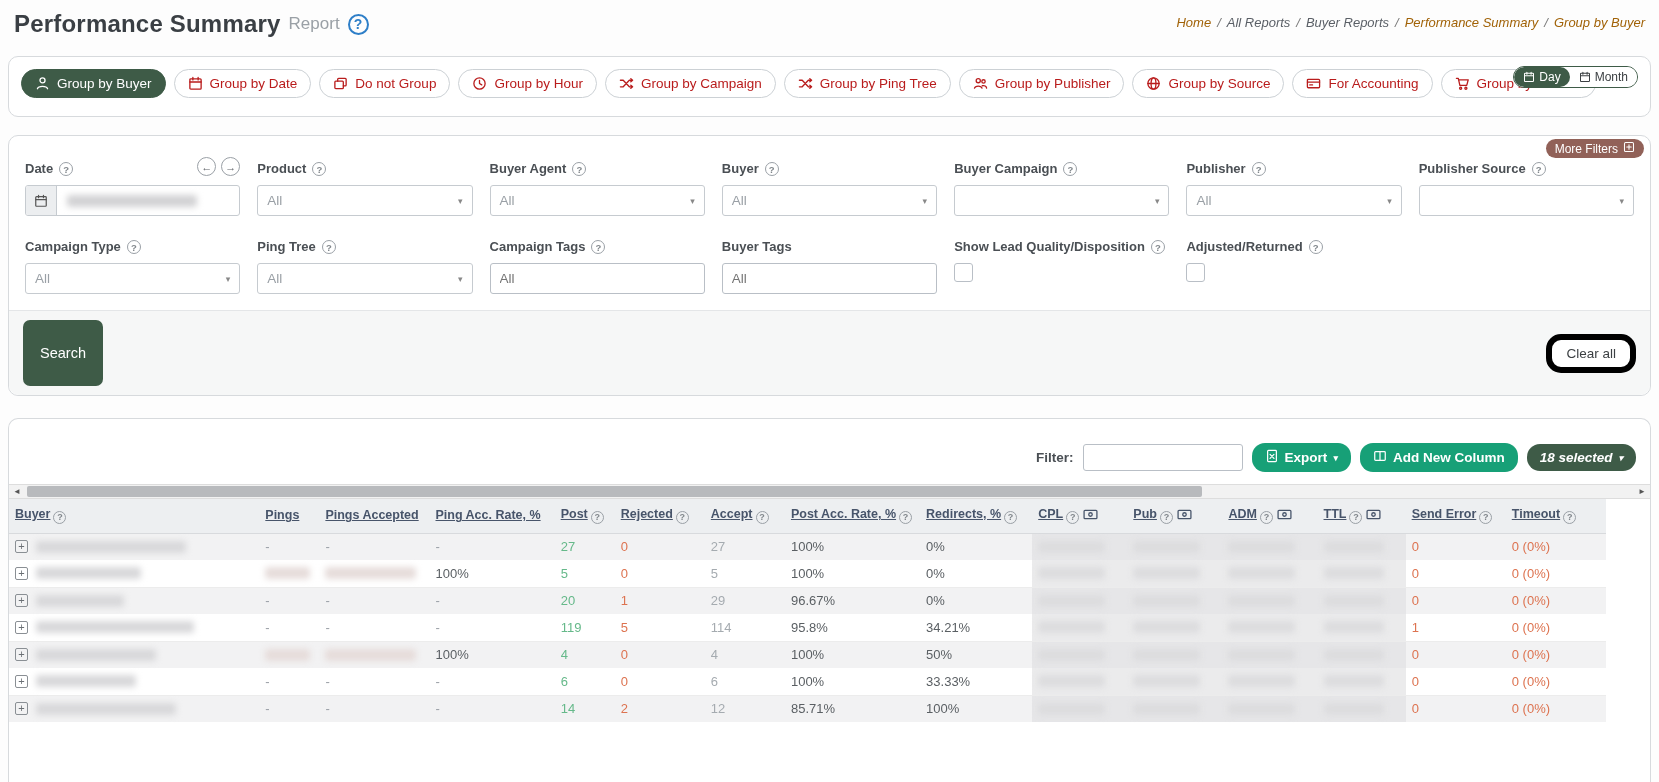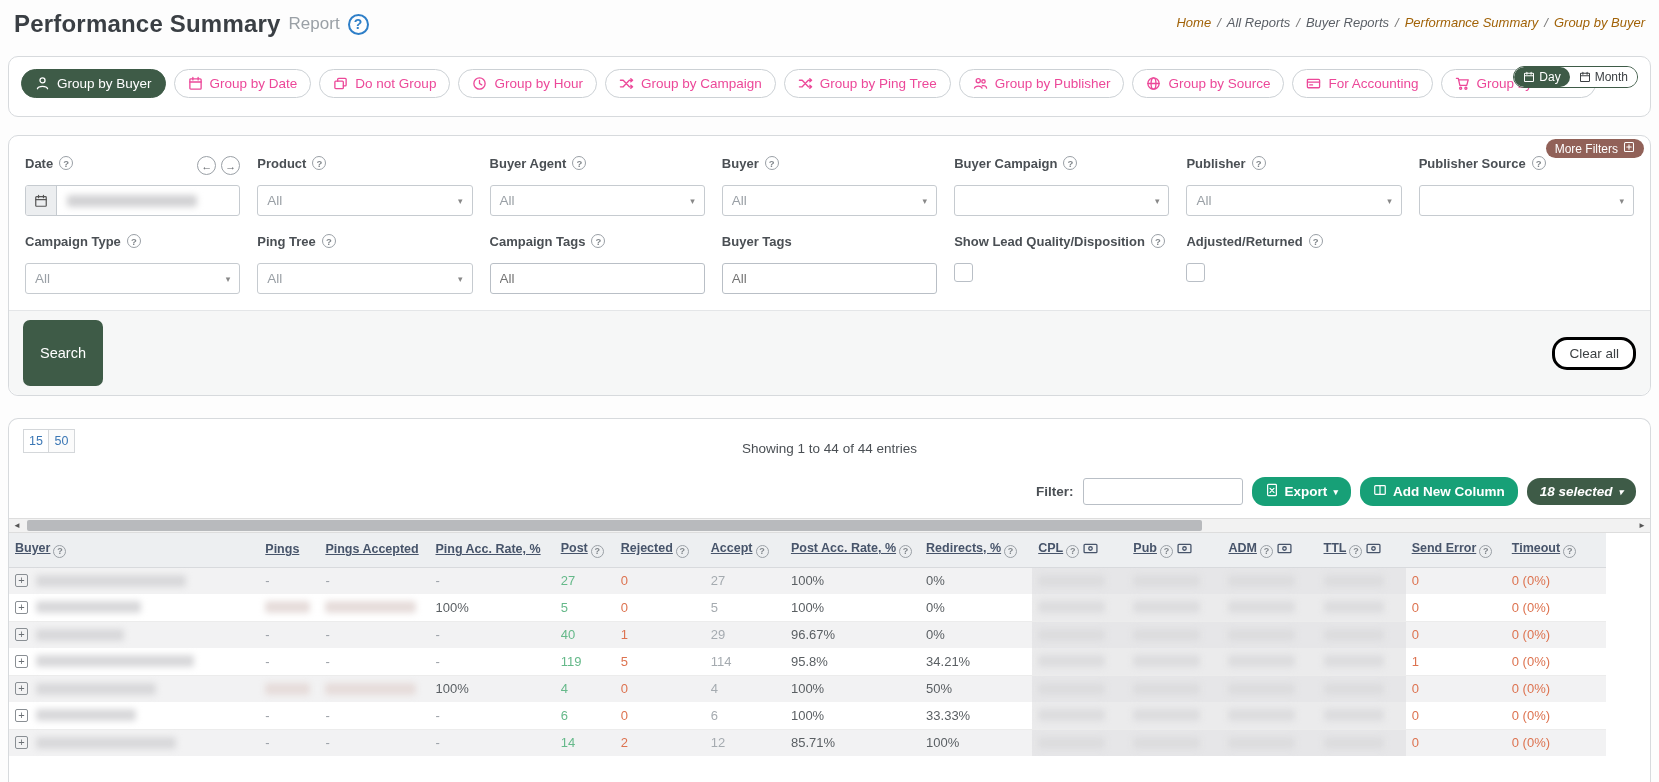--- a/index.html
+++ b/index.html
@@ -20,56 +20,56 @@
   .breadcrumb { font-size:13px; font-style:italic; color:#5a5f66; padding-top:5px; white-space:nowrap; }
   .breadcrumb a { color:#a16207; text-decoration:none; }
   .crumb-sep { color:#777; margin:0 6px; }
 
   
   .card { background:#fff; border:1px solid #d7dadd; border-radius:10px; position:relative; }
   .card-groups { padding:12px 12px 10px 12px; margin-bottom:18px; }
   .btnrow { display:flex; flex-wrap:wrap; gap:8px; margin-bottom:8px; }
   .btnrow:last-of-type { margin-bottom:0; }
   .gbtn { display:inline-flex; align-items:center; gap:7px; height:29px; padding:0 13px;
-    border:1px solid #ccd1d5; border-radius:15px; background:#fff; font-size:13.5px; color:#ec4899; cursor:pointer; }
+    border:1px solid #ccd1d5; border-radius:15px; background:#fff; font-size:13.5px; color:#b91c1c; cursor:pointer; }
   .gbtn svg { width:15px; height:15px; }
   .gbtn.active { background:var(--dark-green); border-color:var(--dark-green); color:#fff; }
   .period { position:absolute; top:9px; right:12px; display:flex; border:1px solid var(--dark-green);
     border-radius:13px; overflow:hidden; background:#fff; }
   .pbtn { display:inline-flex; align-items:center; gap:4px; font-size:12px; padding:3px 9px; cursor:pointer; color:#3c4043; background:#fff; border:none; }
   .pbtn svg { width:12px; height:12px; }
   .pbtn.active { background:var(--dark-green); color:#fff; border-radius:12px; }
 
   
   .card-filters { margin-bottom:22px; padding-top:16px; }
   .more-filters { position:absolute; top:3px; right:6px; background:#916158; color:#fff; font-size:12px;
     padding:2px 9px; border-radius:11px; display:inline-flex; align-items:center; gap:5px; cursor:pointer; }
   .more-filters svg { width:12px; height:12px; }
   .filter-grid { display:grid; grid-template-columns:repeat(7,1fr); gap:14px 17px; padding:4px 16px 0 16px; margin-bottom:14px; }
-  .f-label-row { display:flex; align-items:flex-start; gap:6px; font-size:13px; font-weight:700; color:#4a4f54; margin-bottom:9px; height:20px; }
+  .f-label-row { display:flex; align-items:flex-end; gap:6px; font-size:13px; font-weight:700; color:#4a4f54; margin-bottom:9px; height:20px; }
   .qicon { width:14px; height:14px; border:1px solid #9aa0a6; border-radius:50%; color:#80868b; font-size:9.5px;
     font-weight:700; display:inline-flex; align-items:center; justify-content:center; flex:none; font-style:normal; }
   .date-nav { margin-left:auto; display:flex; gap:5px; }
   .nav-circle { width:19px; height:19px; border:1px solid #9aa0a6; border-radius:50%; color:#5f6368; background:#fff;
     font-size:11px; display:inline-flex; align-items:center; justify-content:center; cursor:pointer; padding:0; }
   .f-field { height:31px; border:1px solid #c6cbd0; border-radius:3px; background:#fff; display:flex; align-items:center;
     padding:0 9px; font-size:13.5px; color:#9aa0a6; }
   .f-field .caret { margin-left:auto; color:#888; font-size:9px; }
   .f-field.tags { border-color:#b9bfc6; }
   .date-field { padding:0; overflow:hidden; }
   .date-prefix { width:31px; height:100%; background:#eceef0; border-right:1px solid #c6cbd0; display:flex; align-items:center; justify-content:center; color:#555; flex:none; }
   .date-prefix svg { width:14px; height:14px; }
   .blurbar { background:#d2d2d4; height:12px; border-radius:3px; filter:blur(3px); }
   .date-blur { width:130px; margin-left:10px; }
   .fcheck { width:19px; height:19px; border:1px solid #b9bfc6; border-radius:3px; background:#fff; cursor:pointer; }
   .filters-footer { background:#f6f7f7; border-top:1px solid #e4e6e8; border-radius:0 0 10px 10px;
     padding:9px 14px; display:flex; justify-content:space-between; align-items:center; margin-top:16px; }
   .search-btn { background:var(--dark-green); color:#fff; border:none; border-radius:7px; font-size:14.5px;
     padding:25px 17px; cursor:pointer; font-family:inherit; }
-  .clear-btn { background:#fff; color:#3c4043; border:3px solid #000000; border-radius:15px; font-size:13.5px;
+  .clear-btn { background:#fff; color:#3c4043; border:6px solid #000000; border-radius:15px; font-size:13.5px;
     padding:6px 14px; cursor:pointer; font-family:inherit; }
 
   
   .card-table { border-radius:10px 10px 0 0; border-bottom:none; padding-top:10px; height:390px; }
   .table-top { position:relative; height:34px; }
   .page-sizes { position:absolute; left:14px; top:0; display:flex; }
   .ps-btn { min-width:26px; height:24px; border:1px solid #d4d7da; background:#fff; color:#3b77b5; font-size:12.5px;
     display:inline-flex; align-items:center; justify-content:center; cursor:pointer; padding:0 5px; font-family:inherit; }
   .ps-btn + .ps-btn { border-left:none; background:#fbfbfb; }
   .showing { text-align:center; font-size:13.5px; color:#4a4f54; padding-top:12px; }
@@ -386,27 +386,20 @@
           <div class="fcheck"></div>
         </div>
       </div>
     <div class="filters-footer">
       <button class="search-btn">Search</button>
       <button class="clear-btn">Clear all</button>
     </div>
   </div>
 
   <div class="card card-table">
-    <div class="table-top">
-      <div class="page-sizes" id="page-sizes">
-          <button class="ps-btn">15</button>
-          <button class="ps-btn">50</button>
-        </div>
-      <div class="showing">Showing 1 to 44 of 44 entries</div>
-    </div>
     <div class="controls-row">
       <span class="filter-lbl">Filter:</span>
       <input class="filter-input" type="text" value="" style="">
       <button class="tbtn tbtn-export">
         <span><svg viewBox="0 0 16 16">
               <rect x="3" y="1.5" width="10" height="13" rx="1"></rect>
               <path d="M5.8 6.2l4.4 4.6M10.2 6.2l-4.4 4.6"></path>
             </svg></span>
         <span>Export</span>
         <span class="caret">▾</span>
@@ -547,21 +540,21 @@
           <tr>
             <td>
               <div class="buyer-cell">
                 <span class="expand-ic">+</span>
                 <span class="blurbar buyerblur"></span>
               </div>
             </td>
             <td class="c-dash">-</td>
             <td class="c-dash">-</td>
             <td class="c-dash">-</td>
-            <td class="c-post">40</td>
+            <td class="c-post">20</td>
             <td class="c-neg">1</td>
             <td class="c-accept">29</td>
             <td>96.67%</td>
             <td>0%</td>
             <td class="masked-col">
               <span class="cellblur" style="display: block;"></span>
             </td>
             <td class="masked-col">
               <span class="cellblur" style="display: block;"></span>
             </td>

